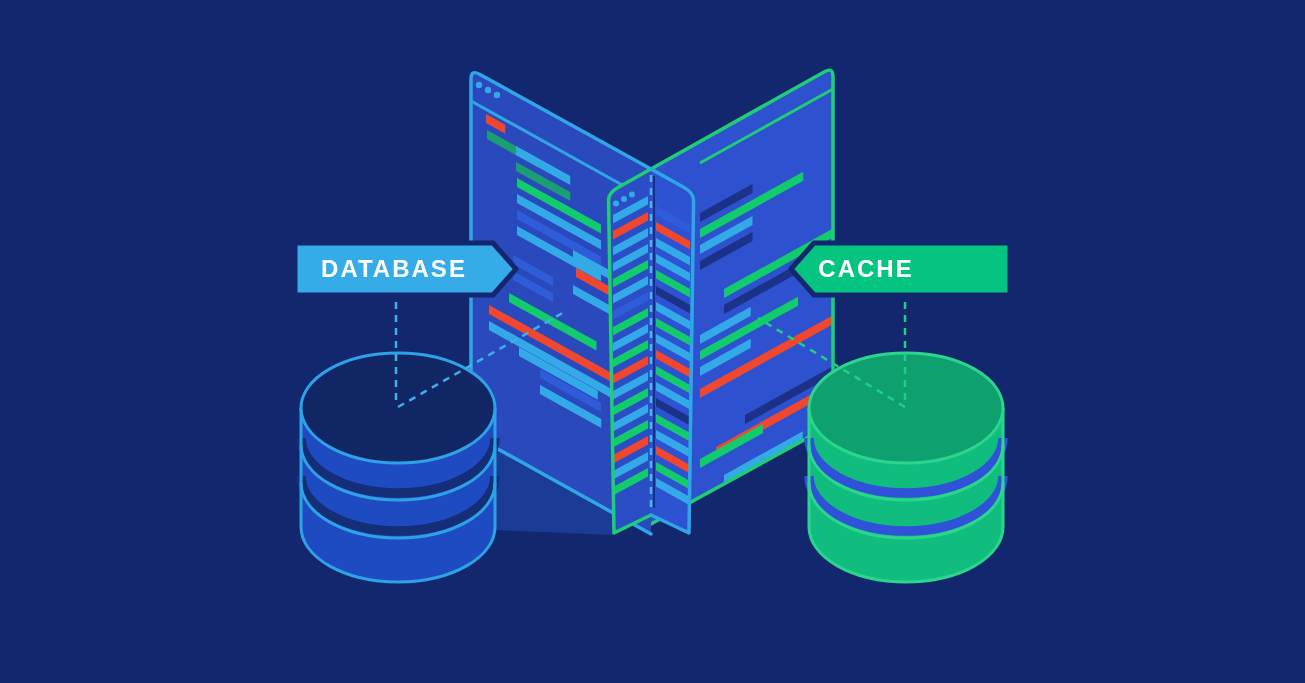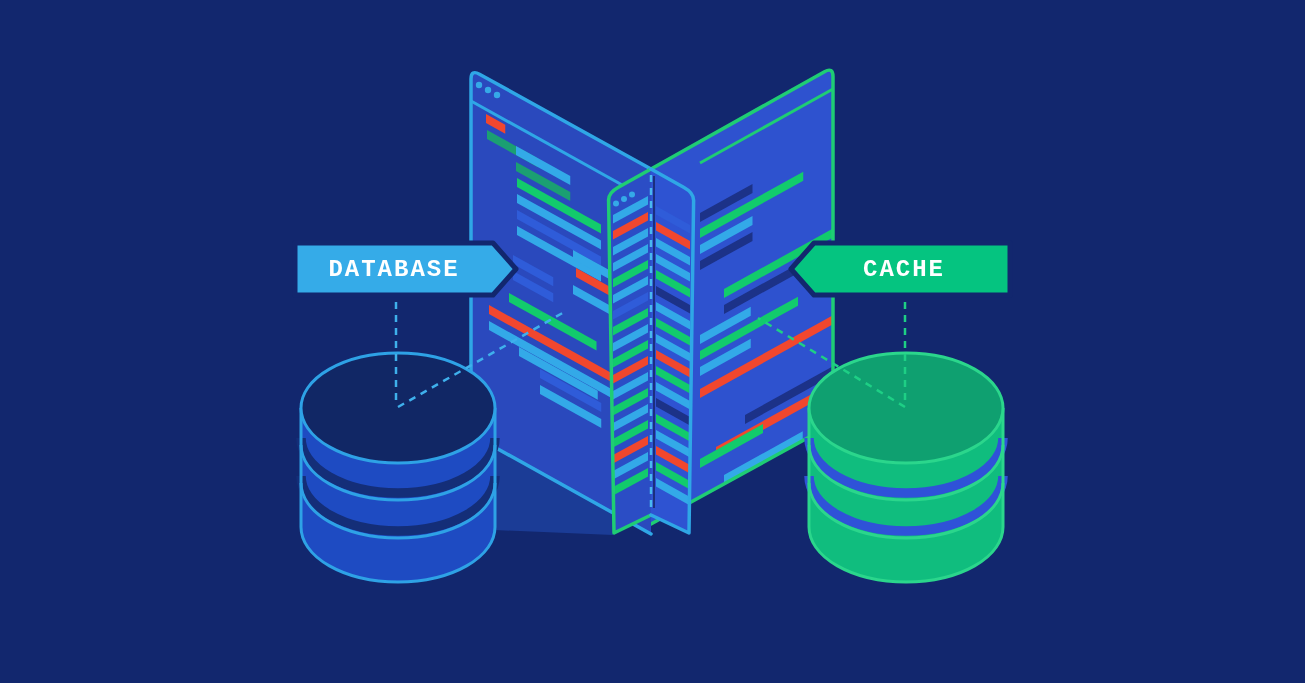--- a/index.html
+++ b/index.html
@@ -1,22 +1,22 @@
 <!DOCTYPE html>
 <html><head>
 <meta charset="utf-8">
 <style>
   html,body{margin:0;padding:0;background:#0c1c55;}
   .stage{position:relative;width:1305px;height:683px;overflow:hidden;font-family:"Liberation Sans",sans-serif;}
   .stage svg{position:absolute;left:0;top:0;}
   .tag-label{position:absolute;display:flex;align-items:center;justify-content:center;
              color:#ffffff;font-weight:700;font-size:24px;letter-spacing:2px;
-             font-family:Liberation Mono, monospace;pointer-events:none;}
+             font-family:Liberation Sans, sans-serif;pointer-events:none;}
   #db-label{left:295px;top:243px;width:198px;height:52px;}
-  #cache-label{left:806px;top:243px;width:196px;height:52px;}
+  #cache-label{left:768px;top:243px;width:196px;height:52px;}
 </style>
 </head>
 <body>
 
 <div class="stage" id="stage" style="background: rgb(18, 39, 110);">
   <svg id="scene" width="1305" height="683">
       <polygon points="495,427 613,482 613,535 495,530" fill="#1B3C96"></polygon>
       <path d="M 651,169 L 824.5,71.7 Q 833,67 833,76.5 L 833,424 L 651,524 Z" fill="#2E52CF"></path>
       <line x1="700" y1="163" x2="833" y2="89" stroke="#1FCD74" stroke-width="3"></line>
       <polygon points="700,213 752.5,183.88875000000002 752.5,192.88875000000002 700,222" fill="#1C3288"></polygon>

